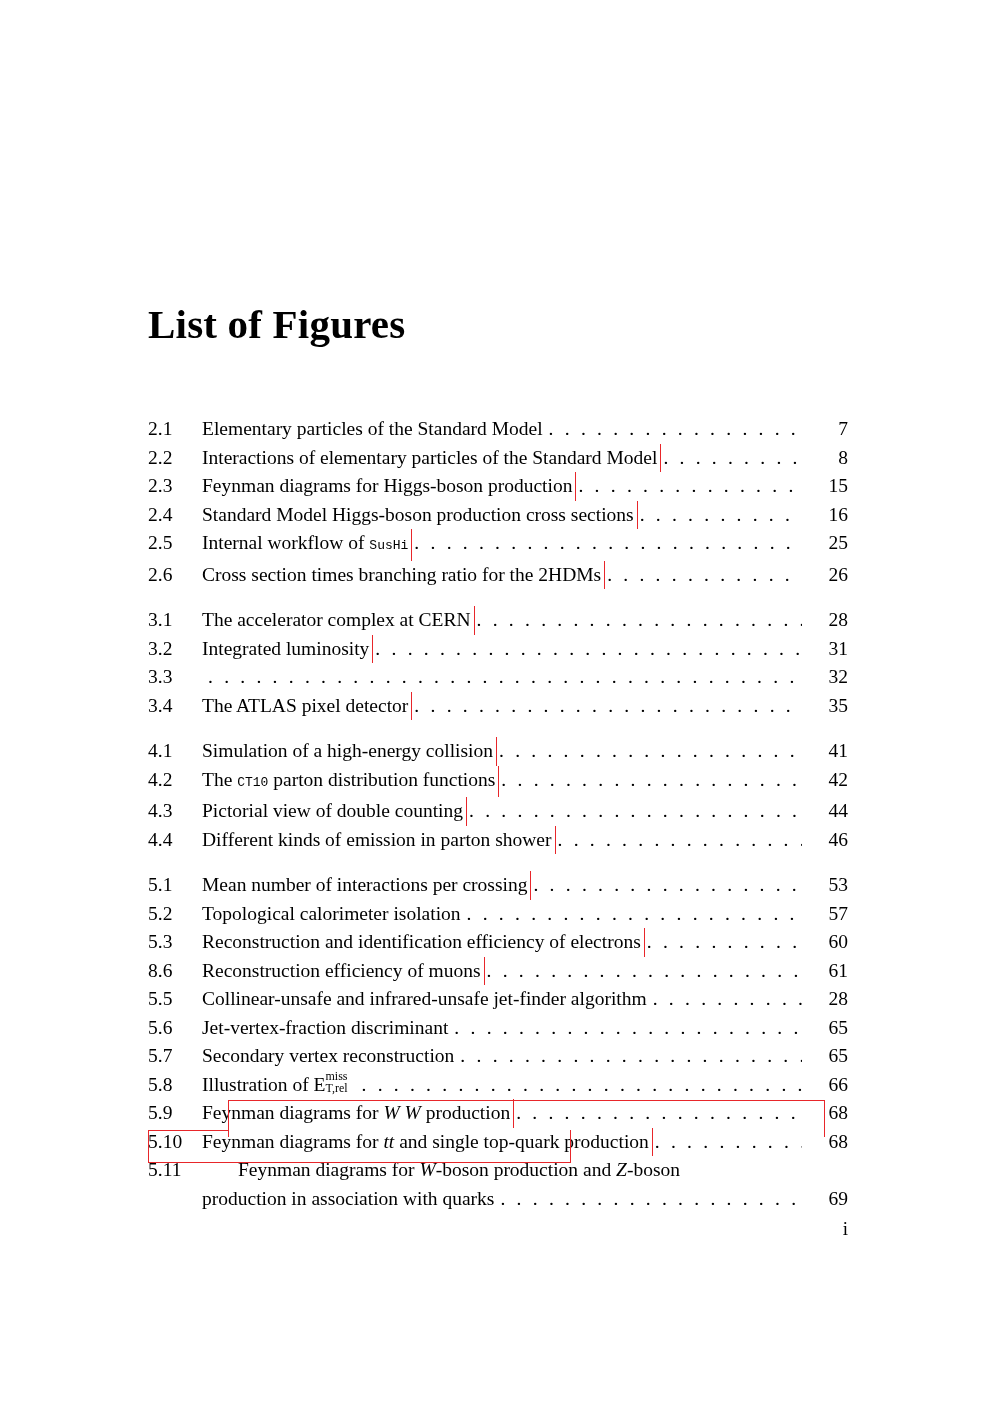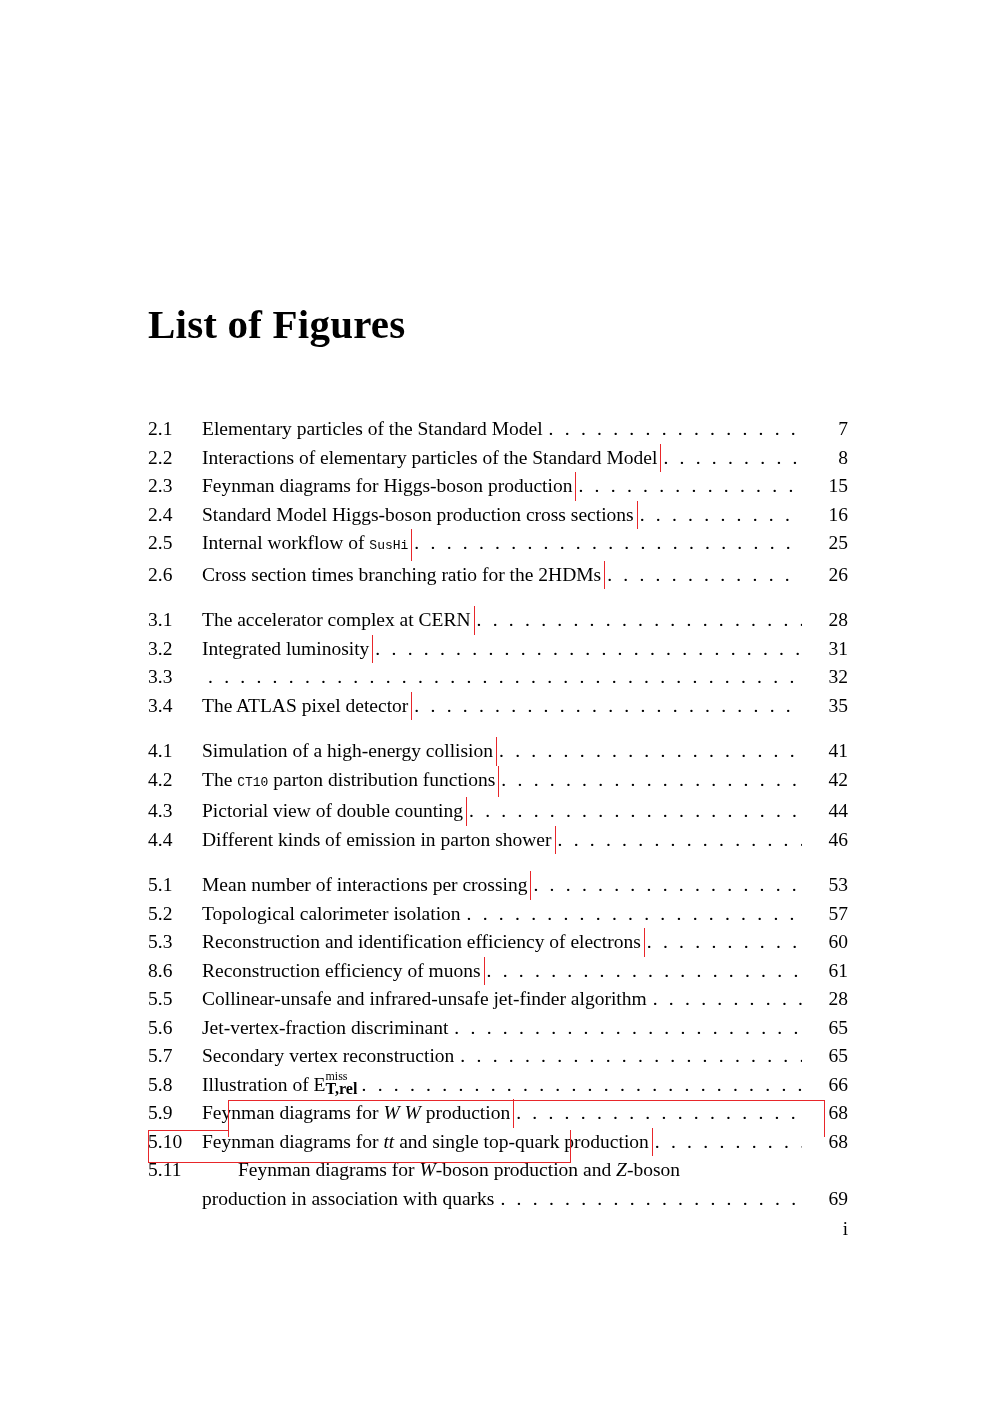--- a/index.html
+++ b/index.html
@@ -110,22 +110,21 @@
   .emiss .sup {
     position: absolute;
     left: 0;
     top: -0.72em;
     font-size: 12px;
   }
   .emiss .sub {
     position: absolute;
     left: 0;
     top: 0.28em;
-    font-size: 16px;
-    font-weight: bold;
+    font-size: 12px;
   }
   .ttbar {
     display: inline-block;
     position: relative;
     font-style: italic;
   }
   .entry.twoline {
     display: block;
     white-space: normal;
   }

